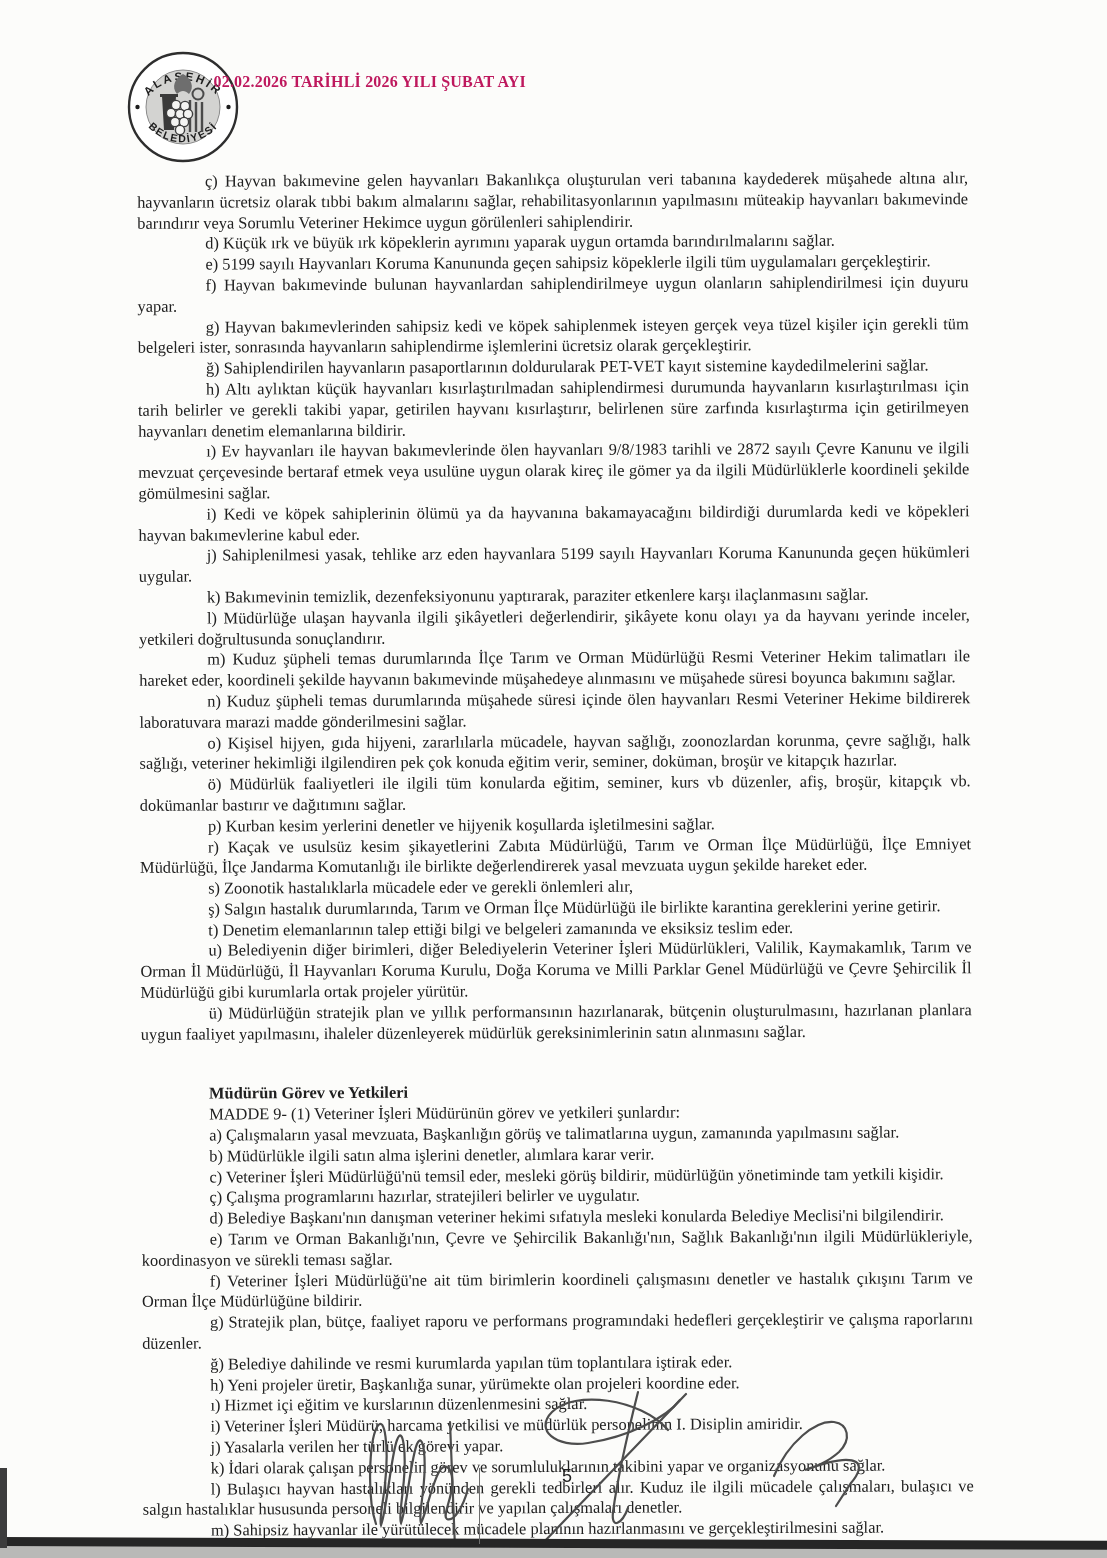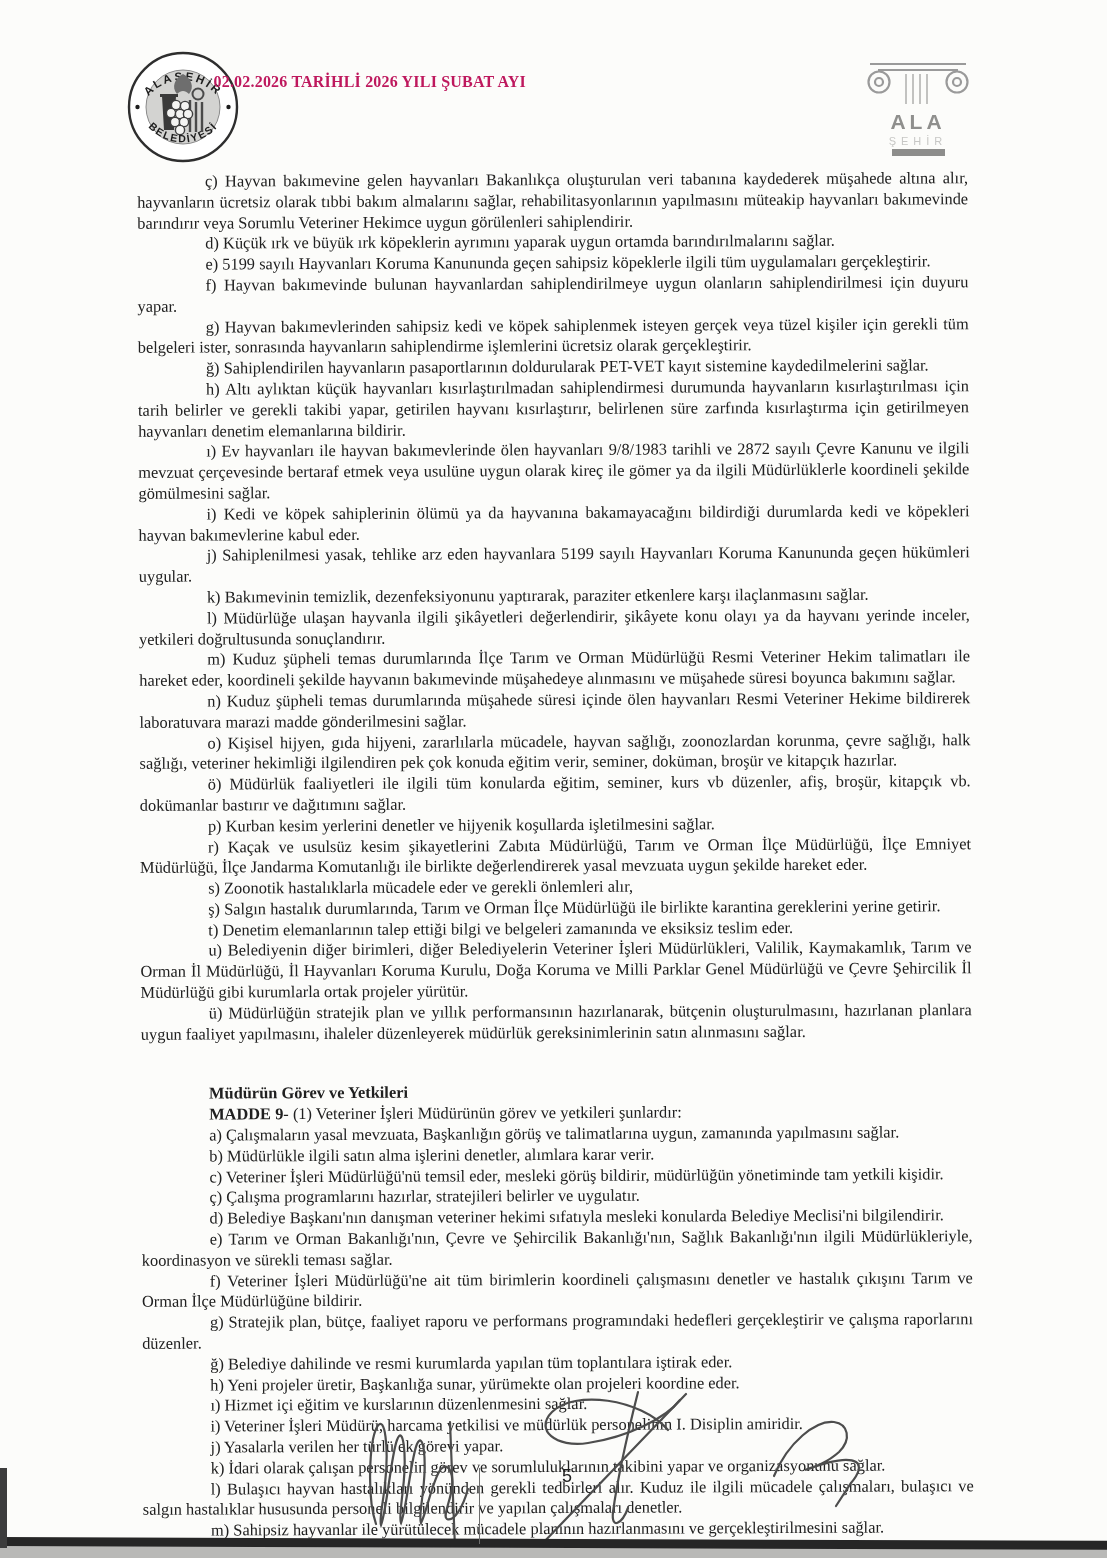--- a/index.html
+++ b/index.html
@@ -20,21 +20,21 @@
   .logo-right { position:absolute; left:862px; top:6px; width:112px; height:112px; }
   
   .content {
     position:absolute; left:137px; top:170px; width:831px;
     font-size:16.4px; line-height:20.8px; text-align:justify;
     transform:rotate(-0.25deg); transform-origin:50% 0;
     color:#202020;
   }
   .content p { margin:0; text-indent:68px; }
   .section-heading { font-weight:bold; margin-top:39px !important; }
-  .madde-label { font-weight:bold; }
+  .madde-label { font-weight:normal; }
   
   .page-num {
     position:absolute; left:552px; top:1466px; width:30px; text-align:center;
     font-size:18px; color:#222;
     font-family:"Liberation Sans", sans-serif;
   }
   .sig { position:absolute; }
   .sig svg path { fill:none; stroke:#4d4d4d; stroke-width:2.2; stroke-linecap:round; }
   
   .scan-bottom-gray { position:absolute; left:0; top:1544px; width:1107px; height:14px; background:#b9b9b7; }
@@ -83,41 +83,20 @@
             <circle cx="58" cy="72" r="4.6"></circle>
           <circle cx="54" cy="80" r="4.6"></circle>
         </g>
       </svg>
     </div>
 
     <div class="doc-title">
       <div>02.02.2026 TARİHLİ 2026 YILI ŞUBAT AYI</div>
     </div>
 
-    <div class="logo-right">
-      <svg width="112" height="112" viewBox="0 0 112 112">
-        <g stroke="#9a9a9a" stroke-width="2.2" fill="none">
-          <path d="M8 12 H104"></path>
-          <path d="M16 18 H96"></path>
-          <circle cx="17" cy="30" r="10.5"></circle>
-          <circle cx="17" cy="30" r="4"></circle>
-          <circle cx="95" cy="30" r="10.5"></circle>
-          <circle cx="95" cy="30" r="4"></circle>
-        </g>
-        <g stroke="#c2c2c0" stroke-width="2" fill="none">
-          <path d="M44 22 V52"></path>
-            <path d="M51 22 V52"></path>
-            <path d="M58 22 V52"></path>
-            <path d="M65 22 V52"></path>
-        </g>
-        <text x="56" y="77" text-anchor="middle" font-family="Liberation Sans, sans-serif" font-size="21" font-weight="bold" fill="#8f8f8d" letter-spacing="4">ALA</text>
-        <text x="56" y="93" text-anchor="middle" font-family="Liberation Sans, sans-serif" font-size="11" fill="#c7c7c5" letter-spacing="5">ŞEHİR</text>
-        <rect x="30" y="97" width="53" height="7" fill="#8d8d8b"></rect>
-      </svg>
-    </div>
   </div>
 
   <div class="content">
 
     <div>
         <p class="para">ç) Hayvan bakımevine gelen hayvanları Bakanlıkça oluşturulan veri tabanına kaydederek müşahede altına alır, hayvanların ücretsiz olarak tıbbi bakım almalarını sağlar, rehabilitasyonlarının yapılmasını müteakip hayvanları bakımevinde barındırır veya Sorumlu Veteriner Hekimce uygun görülenleri sahiplendirir.</p>
         <p class="para">d) Küçük ırk ve büyük ırk köpeklerin ayrımını yaparak uygun ortamda barındırılmalarını sağlar.</p>
         <p class="para">e) 5199 sayılı Hayvanları Koruma Kanununda geçen sahipsiz köpeklerle ilgili tüm uygulamaları gerçekleştirir.</p>
         <p class="para">f) Hayvan bakımevinde bulunan hayvanlardan sahiplendirilmeye uygun olanların sahiplendirilmesi için duyuru yapar.</p>
         <p class="para">g) Hayvan bakımevlerinden sahipsiz kedi ve köpek sahiplenmek isteyen gerçek veya tüzel kişiler için gerekli tüm belgeleri ister, sonrasında hayvanların sahiplendirme işlemlerini ücretsiz olarak gerçekleştirir.</p>

